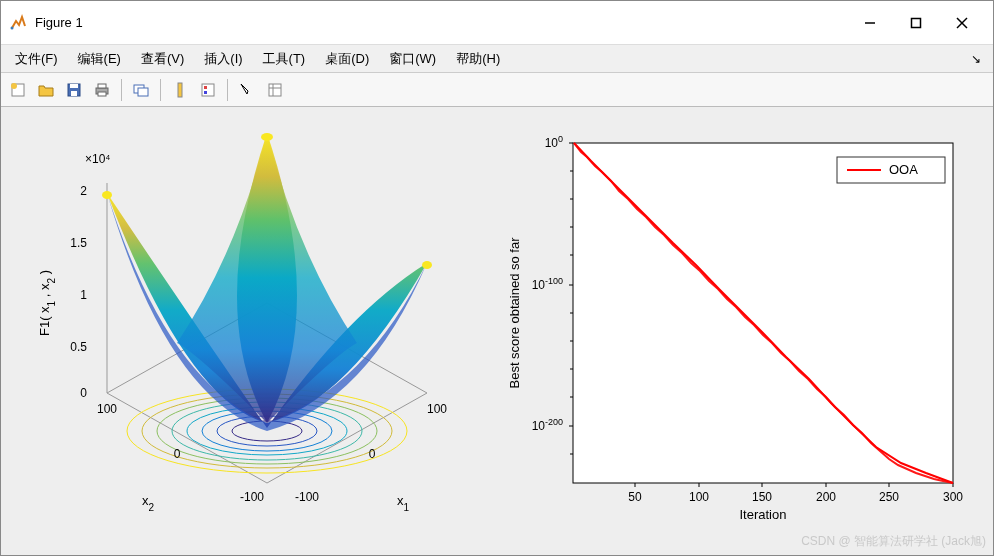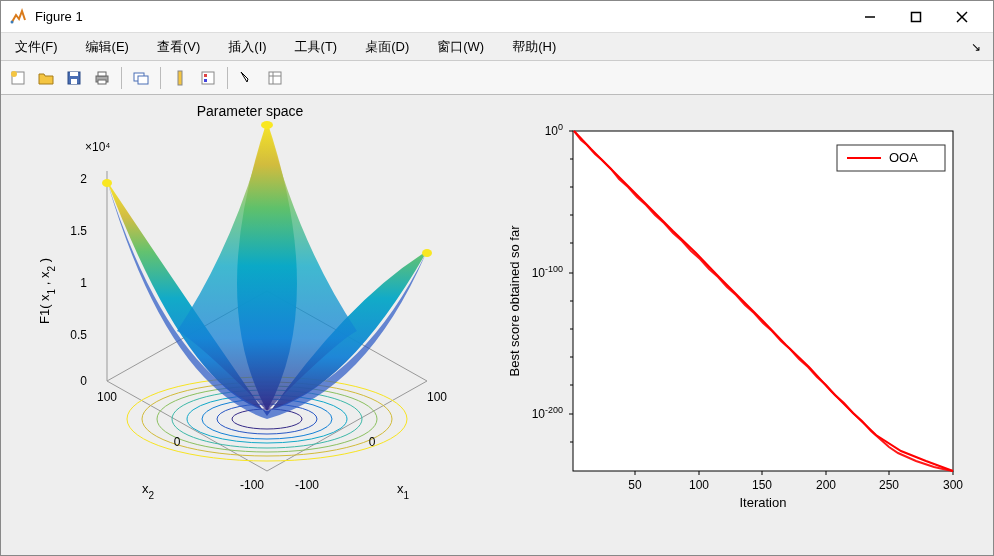--- a/index.html
+++ b/index.html
@@ -1,22 +1,22 @@
 <!DOCTYPE html>
 <html><head>
 <meta charset="utf-8">
 <style>
   * { box-sizing: border-box; margin: 0; padding: 0; }
   body { font-family: "Microsoft YaHei", "Segoe UI", sans-serif; font-size: 12px; background: #fff; width: 994px; height: 556px; overflow: hidden; border: 1px solid #888; }
-  .titlebar { height: 32px; display: flex; align-items: center; padding: 0 8px; background: #fff; border-bottom: 1px solid #ddd; }
+  .titlebar { height: 44px; display: flex; align-items: center; padding: 0 8px; background: #fff; border-bottom: 1px solid #ddd; }
   .titlebar .app-icon { width: 18px; height: 18px; margin-right: 8px; }
   .titlebar .title { flex: 0 0 auto; font-size: 13px; }
   .titlebar .spacer { flex: 1; }
   .win-btn { width: 46px; height: 30px; display: flex; align-items: center; justify-content: center; font-size: 14px; cursor: default; }
-  .menubar { height: 28px; display: flex; align-items: center; padding: 0 6px; background: #f0f0f0; border-bottom: 1px solid #ccc; font-size: 13px; gap: 12px; }
+  .menubar { height: 28px; display: flex; align-items: center; padding: 0 6px; background: #f0f0f0; border-bottom: 1px solid #ccc; font-size: 13px; gap: 4px; }
   .menubar .menu-item { padding: 2px 8px; }
   .arrow-r { margin-left: auto; font-size: 12px; padding-right: 6px; }
   .toolbar { height: 34px; display: flex; align-items: center; padding: 0 4px; background: #f7f7f7; border-bottom: 1px solid #bbb; gap: 2px; }
   .tb-btn { width: 26px; height: 26px; border: 1px solid transparent; display: flex; align-items: center; justify-content: center; border-radius: 2px; }
   .tb-sep { width: 1px; height: 22px; background: #bbb; margin: 0 4px; }
   .content { display: flex; height: calc(556px - 32px - 28px - 34px); background: #eee; padding: 6px; gap: 8px; }
   .panel { flex: 1; position: relative; }
   .plot-title { position: absolute; top: 2px; left: 0; right: 0; text-align: center; font-size: 14px; }
   svg.chart { display: block; }
   .axis-label { font-size: 13px; }
@@ -123,21 +123,20 @@
         <rect x="3" y="3" width="12" height="12" fill="#fff" stroke="#888"></rect>
         <line x1="3" y1="7" x2="15" y2="7" stroke="#888"></line>
         <line x1="7" y1="3" x2="7" y2="15" stroke="#888"></line>
       </svg>
     </div>
 </div>
 
 <div class="content">
 
   <div class="panel">
-    <div class="plot-title">Parameter space</div>
     <svg class="chart" width="480" height="430">
       <defs>
         <linearGradient id="parula-v" x1="0" y1="1" x2="0" y2="0">
           <stop offset="0" stop-color="#352a87"></stop>
           <stop offset="0.25" stop-color="#1481d6"></stop>
           <stop offset="0.5" stop-color="#06a7c6"></stop>
           <stop offset="0.7" stop-color="#5cc068"></stop>
           <stop offset="0.85" stop-color="#d1bb3a"></stop>
           <stop offset="1" stop-color="#f9e721"></stop>
         </linearGradient>
@@ -252,13 +251,14 @@
           <line x1="346" y1="57" x2="380" y2="57" stroke="#ff0000" stroke-width="2"></line>
           <text x="388" y="61" font-size="13">OOA</text>
         </g>
 
         <text class="axis-label" x="262" y="406" text-anchor="middle">Iteration</text>
         <text class="axis-label" x="18" y="200" text-anchor="middle" transform="rotate(-90 18 200)">Best score obtained so far</text>
       </g>
     </svg>
   </div>
 
+  <div class="watermark">CSDN @ 智能算法研学社 (Jack旭)</div>
 </div>
 
 </body></html>

